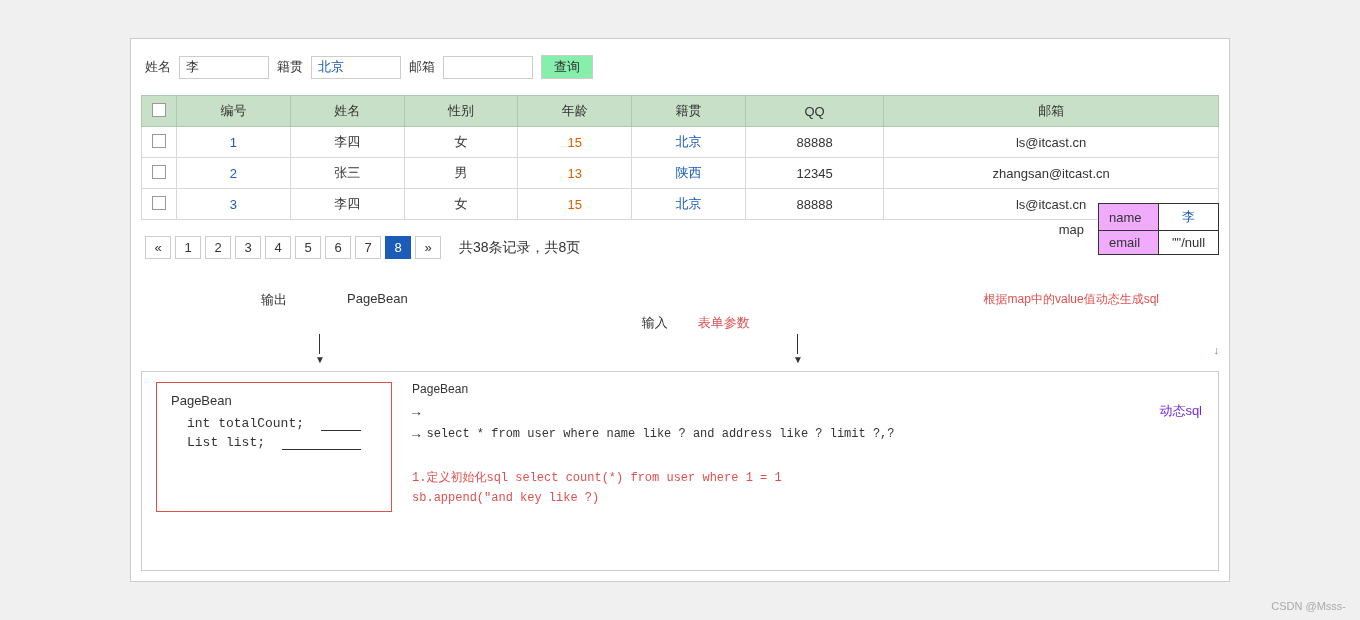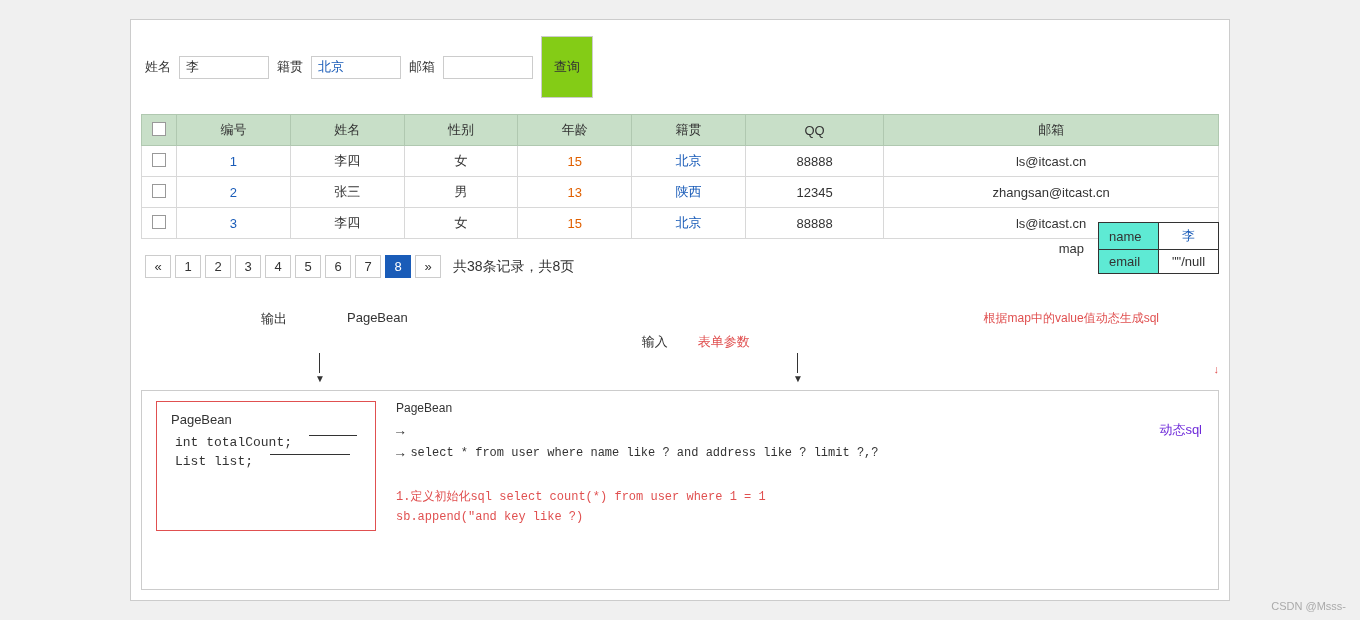--- a/index.html
+++ b/index.html
@@ -37,22 +37,22 @@
       padding: 3px 6px;
       font-size: 13px;
       width: 90px;
       color: #333;
     }
     .search-input.籍贯-input {
       color: #1a5cb8;
     }
     .search-btn {
       border: 1px solid #ccc;
-      background: #84cc16;
-      padding: 21px 12px;
+      background: #86efac;
+      padding: 2px 12px;
       font-size: 13px;
       cursor: pointer;
       color: #333;
     }
 
     
     .data-table {
       width: 100%;
       border-collapse: collapse;
       margin-bottom: 10px;
@@ -111,33 +111,33 @@
       text-align: center;
     }
     .page-btn.active {
       background: #1a5cb8;
       color: #fff;
       border-color: #1a5cb8;
     }
     .page-info {
       font-size: 14px;
       color: #333;
-      margin-left: 8px;
+      margin-left: 14px;
     }
     .map-table {
       border-collapse: collapse;
     }
     .map-table td {
       border: 1px solid #333;
       padding: 4px 10px;
       font-size: 13px;
     }
     .map-table .key-cell {
       color: #333;
-      background: #5eead4;
+      background: #f0abfc;
       min-width: 60px;
     }
     .map-table .val-cell {
       color: #1a5cb8;
       background: #fff;
       min-width: 60px;
       text-align: center;
     }
 
     
@@ -159,23 +159,23 @@
       color: #d03030;
       font-family: "Courier New", monospace;
       position: relative;
     }
     .pagebean-box .pb-title {
       color: #333;
       font-family: "Microsoft YaHei", Arial, sans-serif;
       margin-bottom: 8px;
     }
     .pb-line {
-      margin: 4px 4px;
-      display: flex;
-      align-items: flex-start;
+      margin: 4px 16px;
+      display: flex;
+      align-items: flex-end;
       gap: 17px;
     }
     .pb-line-text {
       color: #333;
       font-family: "Courier New", monospace;
     }
     .pb-dash {
       flex: 1;
       border-bottom: 1px solid #333;
       min-width: 40px;

